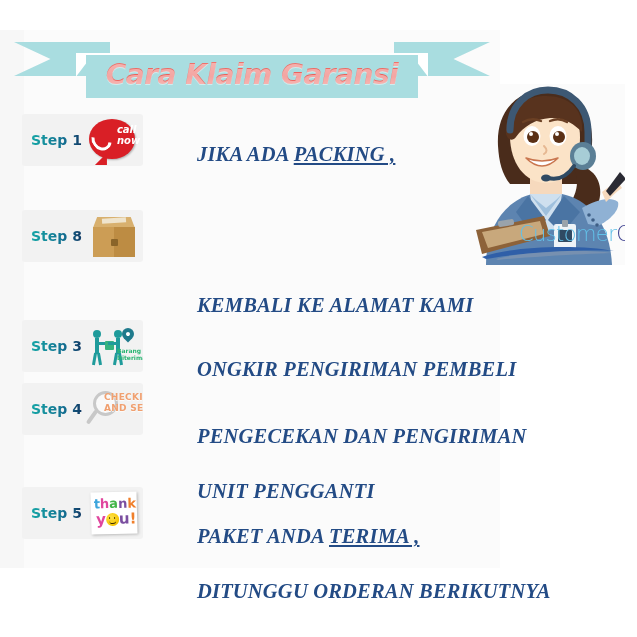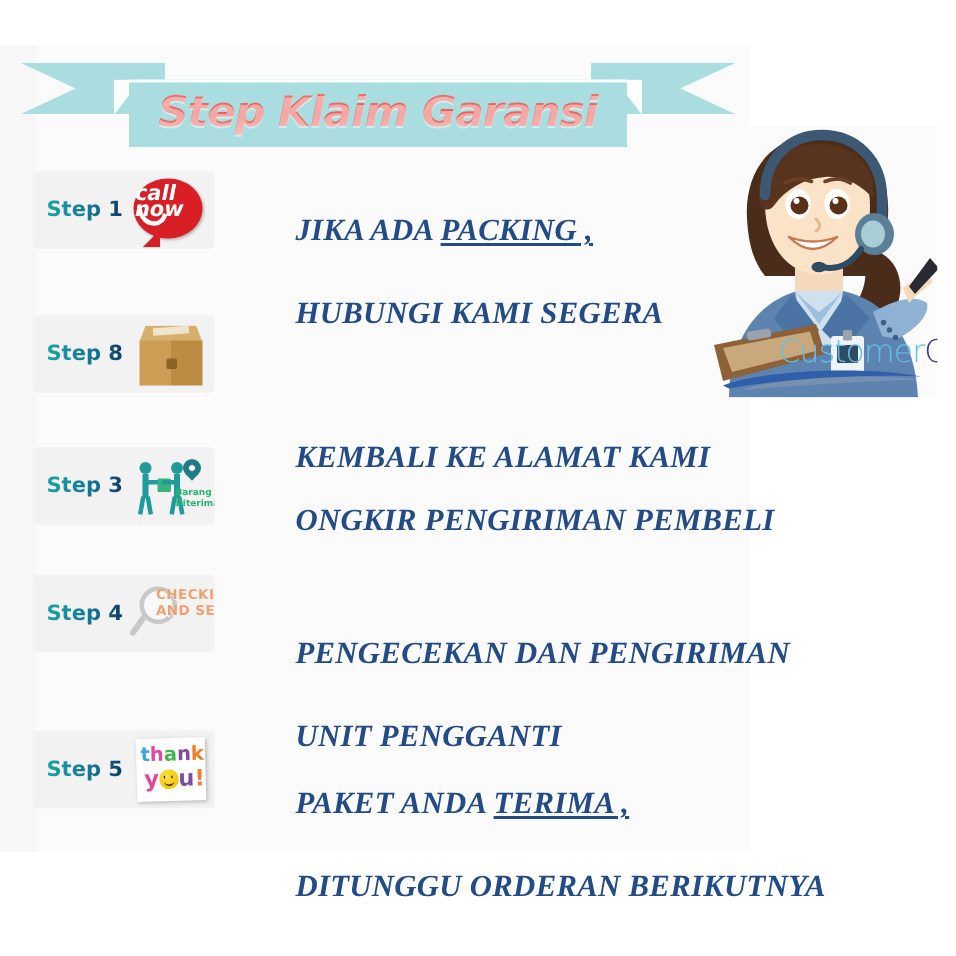--- a/index.html
+++ b/index.html
@@ -168,25 +168,25 @@
   .ic-callnow:after {
     content: "";
     position: absolute;
     left: 6px; bottom: -6px;
     width: 12px; height: 12px;
     background: #d91f26;
     clip-path: polygon(0 100%, 100% 0, 100% 100%);
   }
   .ic-callnow-text {
     position: absolute;
-    left: 3px; top: 7px;
+    left: 30px; top: 7px;
     width: 32px;
     font-family: "DejaVu Sans", sans-serif;
     font-weight: bold;
-    font-size: 14px;
+    font-size: 10px;
     line-height: 11px;
     color: #ffffff;
     font-style: italic;
   }
   .ic-callnow-handset {
     position: absolute;
     left: 5px; top: 12px;
     width: 13px; height: 16px;
     border: 3px solid #ffffff;
     border-radius: 50%;
@@ -365,38 +365,37 @@
 
   <div class="bg-panel"></div>
   <div class="bg-panel-2"></div>
 
   <div class="banner">
     <div class="ribbon-tail left"></div>
     <div class="ribbon-tail right"></div>
     <div class="ribbon-notch l"></div>
     <div class="ribbon-notch r"></div>
     <div class="ribbon-body"></div>
-    <div class="banner-title">Step Klaim Garansi</div>
+    <div class="banner-title">Cara Klaim Garansi</div>
   </div>
 
   <div class="step-row" style="top:114px;">
     <div class="badge">
       <span class="badge-label">Step 1</span>
       <span class="badge-icon">
         <span class="ic-callnow"></span>
         <span class="ic-callnow-handset"></span>
         <span class="ic-callnow-text">
           <span>call</span><br>
           <span>now</span>
         </span>
       </span>
     </div>
     <div class="step-text">
       <span>JIKA ADA </span><span class="u">PACKING ,</span><br>
-      <span>HUBUNGI KAMI SEGERA</span>
     </div>
   </div>
 
   <div class="step-row" style="top:210px;">
     <div class="badge">
       <span class="badge-label">Step 8</span>
       <span class="badge-icon">
         <span class="ic-box">
           <span class="top"></span>
             <span class="fl"></span>
@@ -405,21 +404,21 @@
             <span class="seal"></span>
         </span>
       </span>
     </div>
     <div class="step-text">
       <br>
       <span>KEMBALI KE ALAMAT KAMI</span>
     </div>
   </div>
 
-  <div class="step-row" style="top:298px;">
+  <div class="step-row" style="top:320px;">
     <div class="badge">
       <span class="badge-label">Step 3</span>
       <span class="badge-icon">
         <span class="ic-people">
           <span class="head" style="left:4px;top:5px;"></span>
           <span class="body" style="left:6px;top:13px;"></span>
           <span class="armL" style="left:9px;top:17px;"></span>
           <span class="legA" style="left:4px;top:28px;transform:rotate(10deg);"></span>
           <span class="legB" style="left:9px;top:28px;transform:rotate(-10deg);"></span>
           <span class="pkg"></span>

